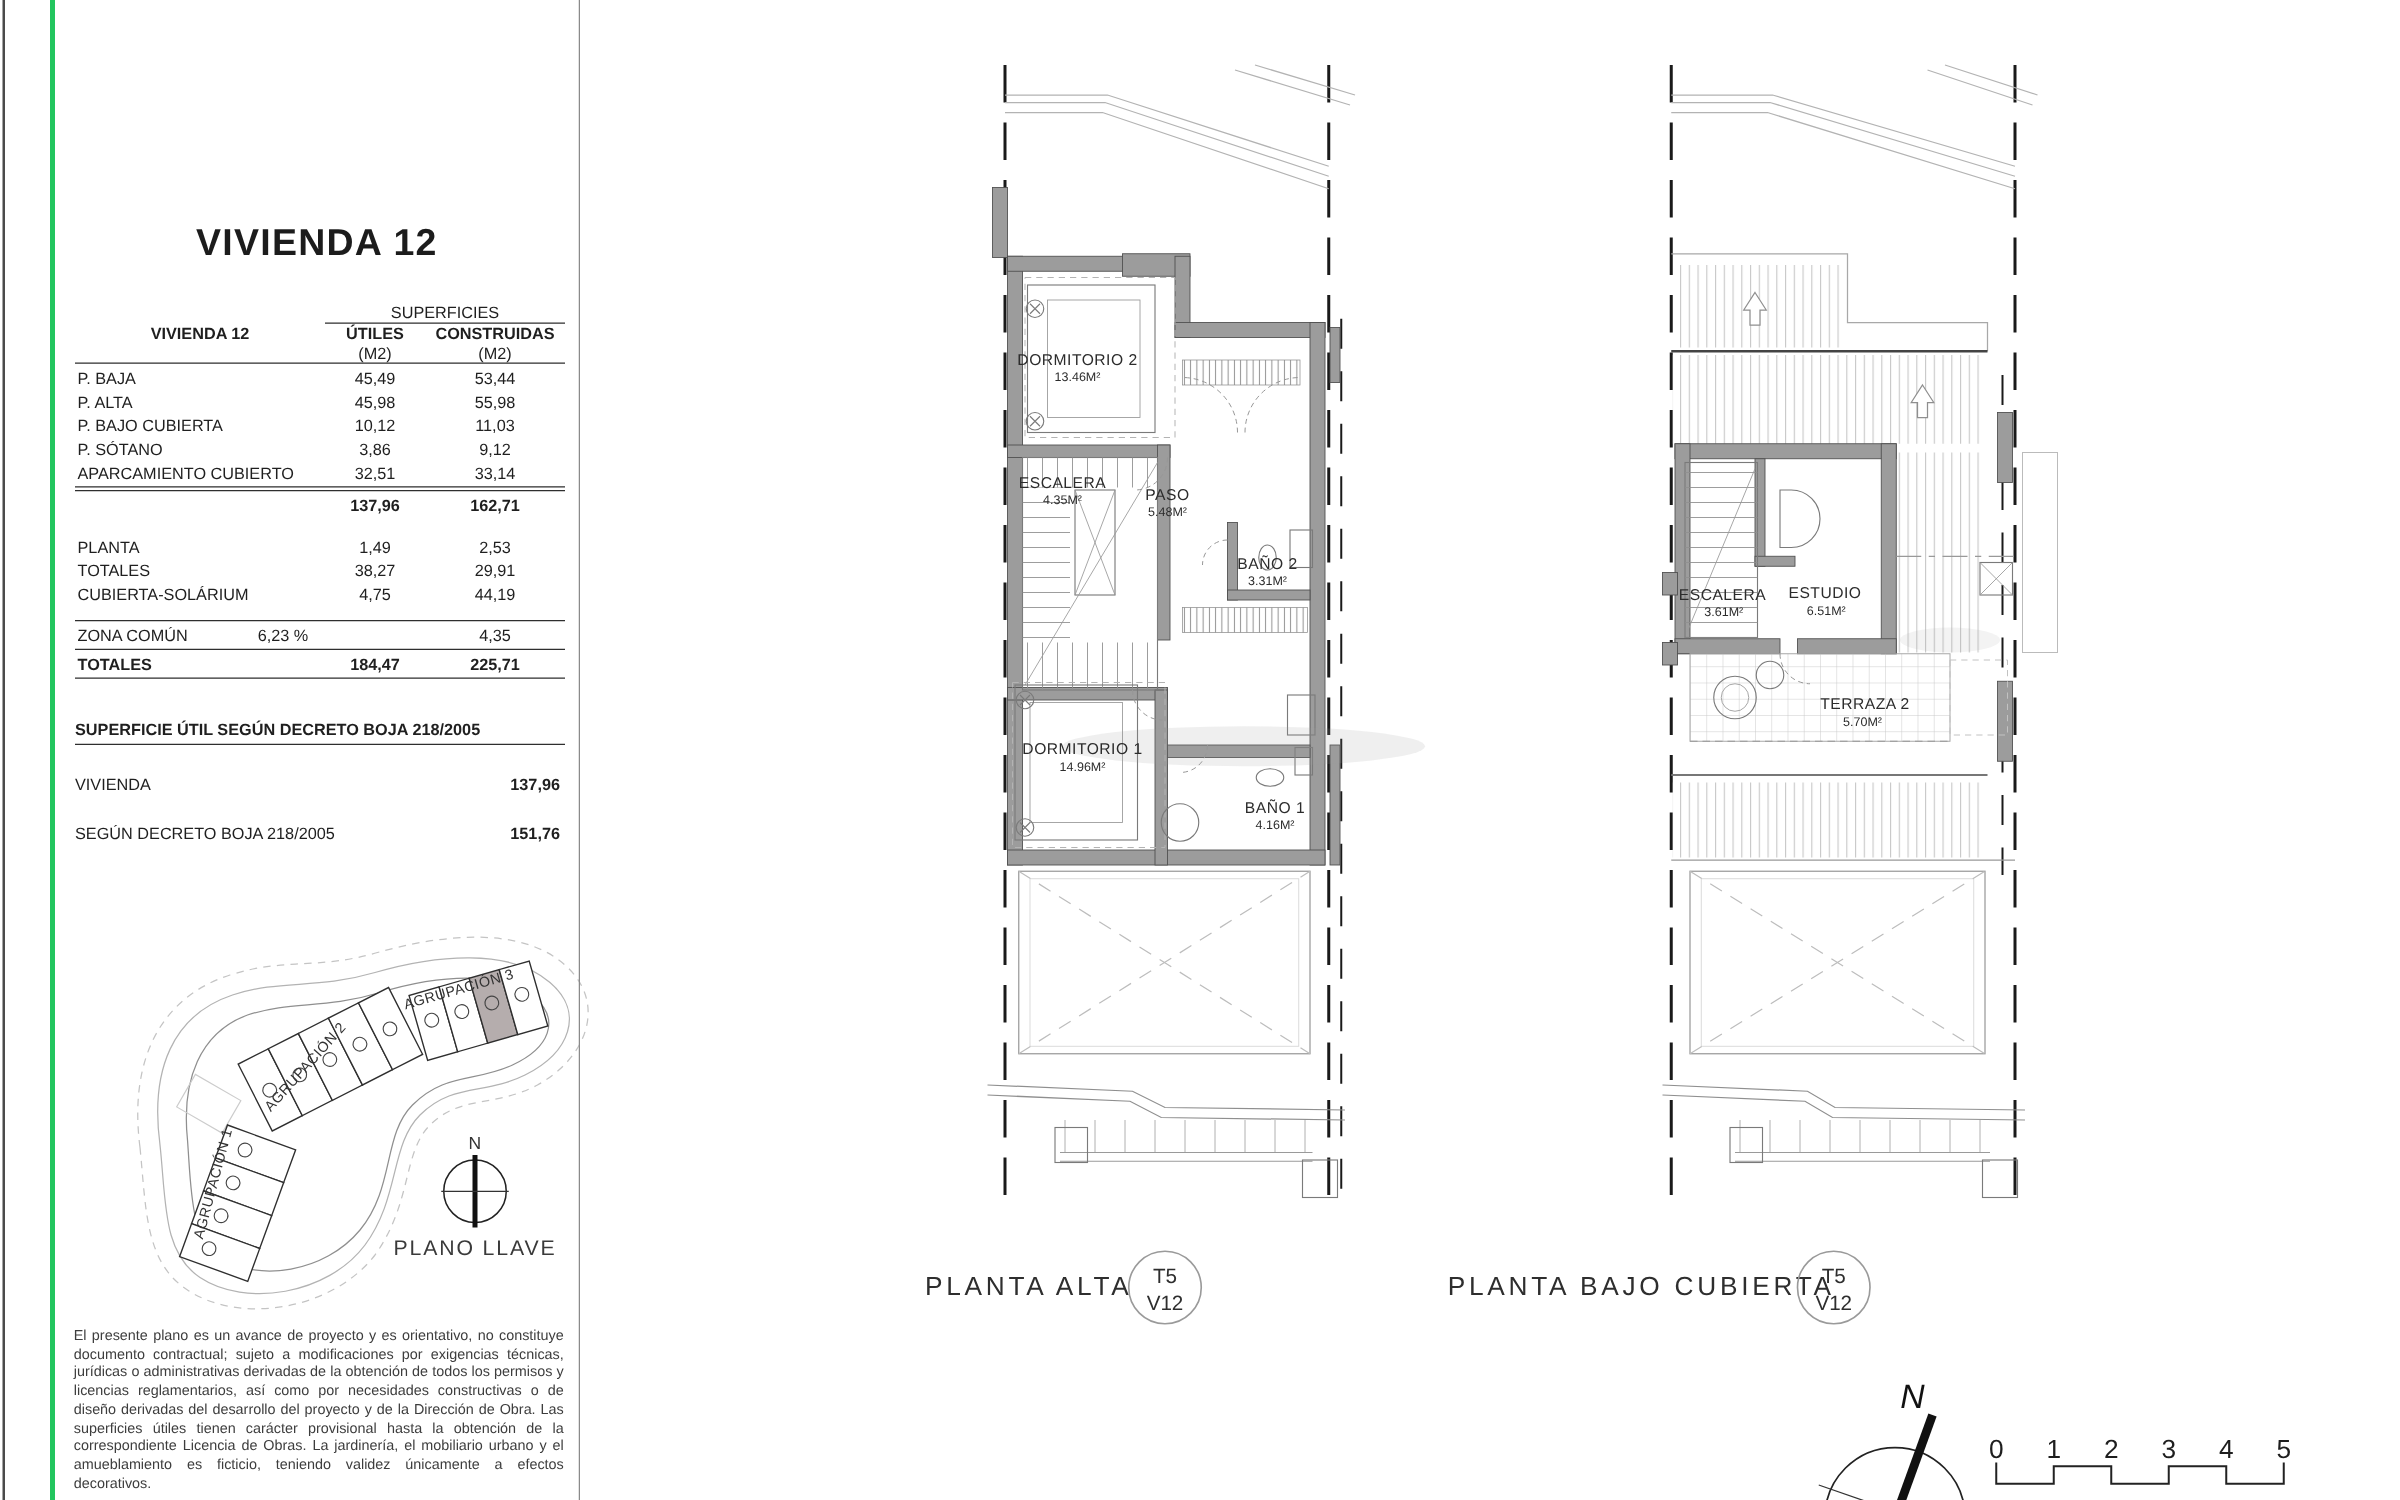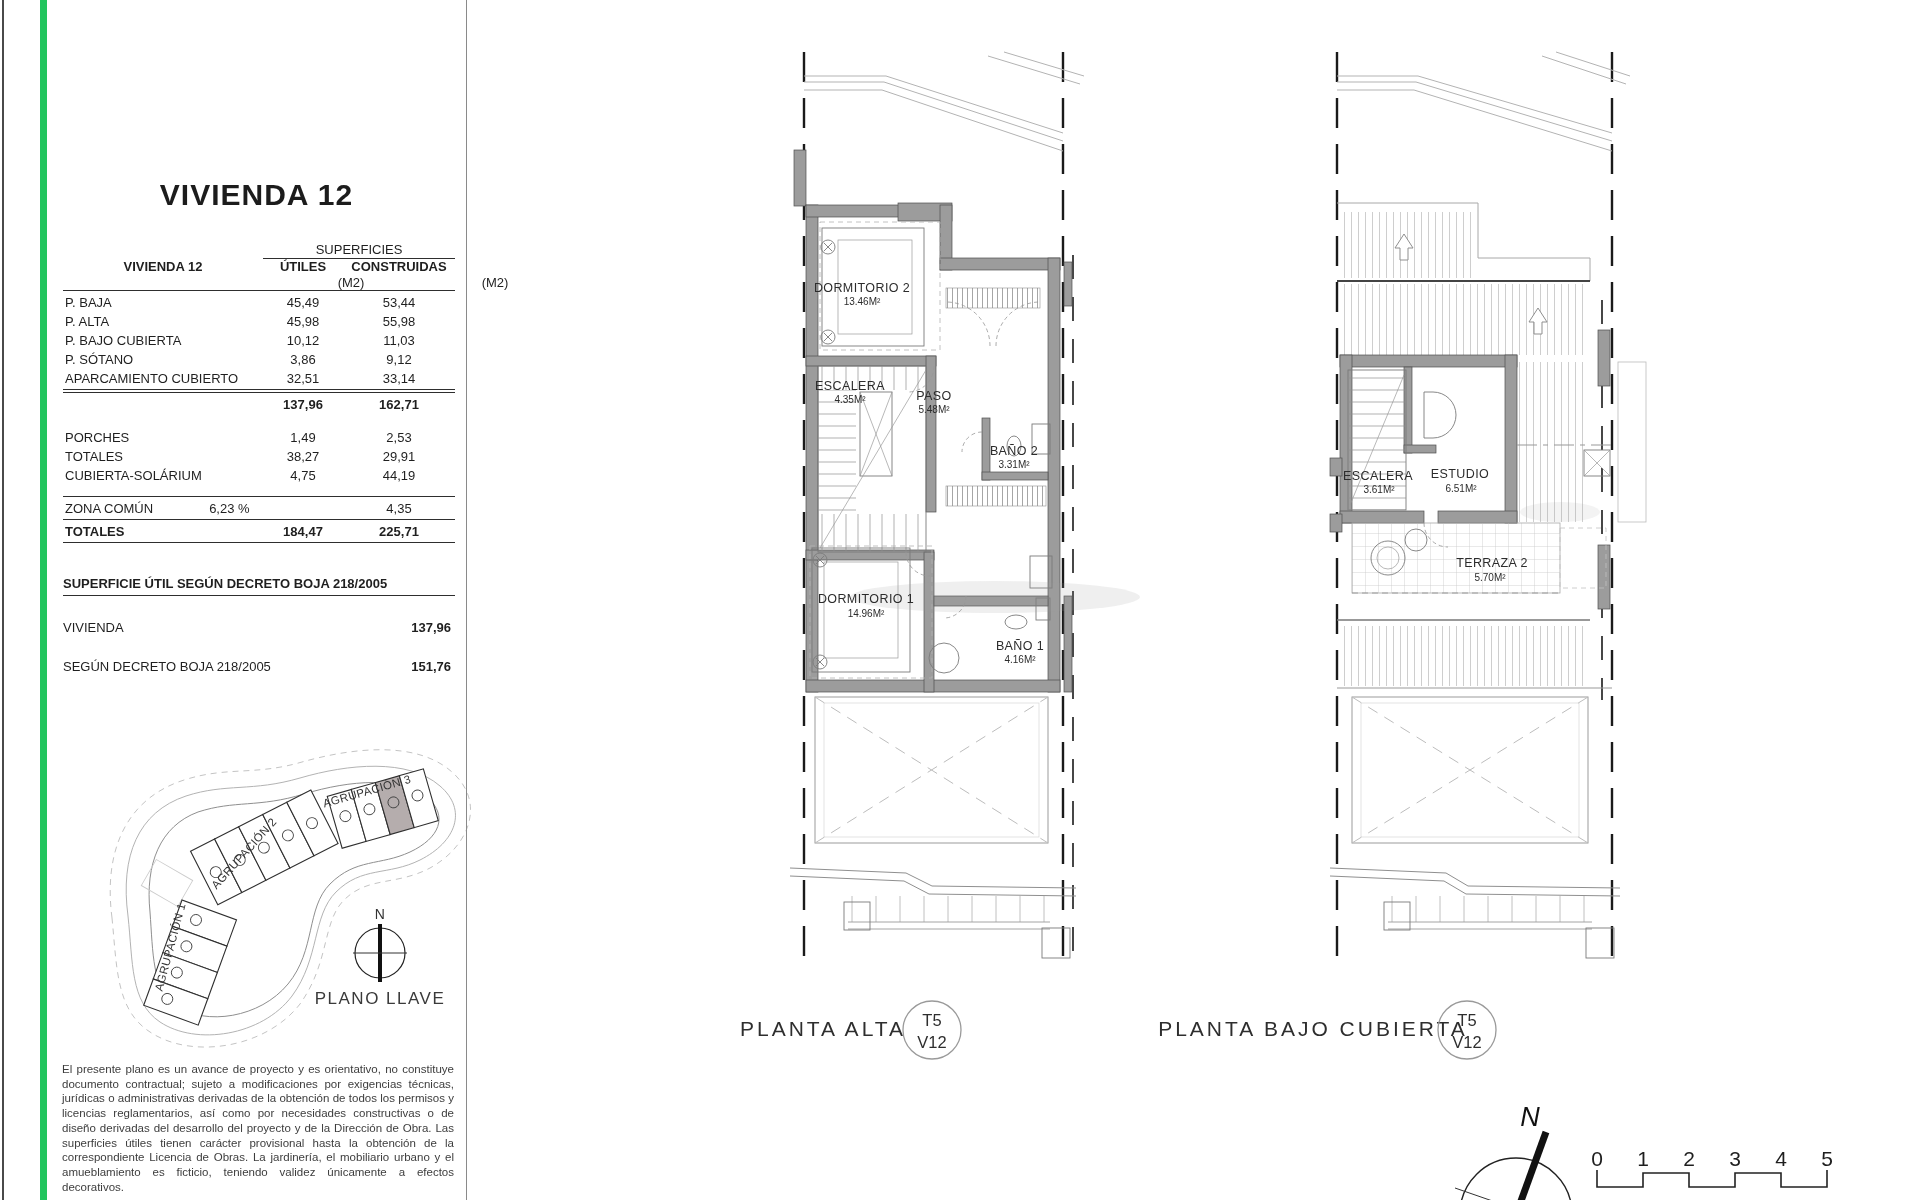--- a/index.html
+++ b/index.html
@@ -4,34 +4,34 @@
 <style>
   html,body{margin:0;padding:0;}
   body{
     width:1920px;height:1200px;position:relative;overflow:hidden;
     background:#ffffff;color:#222;
     font-family:"Liberation Sans", sans-serif;
   }
   .vline{position:absolute;top:0;bottom:0;background:#8a8a8a;}
   .overlay{position:absolute;left:0;top:0;z-index:1;}
   .panel{position:absolute;left:40px;top:0;width:419px;height:1200px;
-    border-left:7px solid #22c55e;border-right:1px solid #8a8a8a;z-index:2;}
+    border-left:4px solid #22c55e;border-right:1px solid #8a8a8a;z-index:2;}
   .title{position:absolute;top:178px;left:0;right:0;text-align:center;
     font-size:30px;font-weight:bold;letter-spacing:1px;color:#1c1c1c;}
   
   .tbl{position:absolute;top:242px;left:16px;width:392px;font-size:13px;color:#1f1f1f;}
   .trow{display:grid;grid-template-columns:200px 80px 112px;height:19px;align-items:center;}
   .trow .c1{text-align:left;padding-left:2px;white-space:nowrap;}
   .trow .c2,.trow .c3{text-align:center;}
   .bold{font-weight:bold;}
   .hdr-line1{display:grid;grid-template-columns:200px 192px;height:16px;align-items:end;}
   .hdr-group{text-align:center;font-weight:normal;border-bottom:1.5px solid #2e2e2e;padding-bottom:1px;}
   .hdr-line2{display:grid;grid-template-columns:200px 80px 112px;height:17px;align-items:center;font-weight:bold;}
   .hdr-line2 div{text-align:center;}
-  .hdr-line3{display:grid;grid-template-columns:200px 80px 112px;height:14px;align-items:center;gap:48px;}
+  .hdr-line3{display:grid;grid-template-columns:200px 80px 112px;height:14px;align-items:center;}
   .hdr-line3 div{text-align:center;}
   .hr{border:none;height:0;border-top:1.5px solid #2e2e2e;margin:1px 0 2px 0;}
   .hr-dbl{height:2px;border-top:1px solid #2e2e2e;border-bottom:1px solid #2e2e2e;margin:1px 0 2px 0;}
   .gap14{height:14px;} .gap10{height:10px;}
   .pct{margin-left:56px;}
   
   .decree{position:absolute;top:576px;left:16px;width:392px;font-size:13px;color:#1f1f1f;}
   .decree .head{font-weight:bold;padding-bottom:4px;border-bottom:1.5px solid #2e2e2e;}
   .decree .drow{display:flex;justify-content:space-between;margin-top:24px;}
   .decree .drow .dv{font-weight:bold;padding-right:4px;}
@@ -450,21 +450,21 @@
     </div>
     <div class="hr-dbl"></div>
     <div class="trow bold">
       <div class="c1"></div>
       <div class="c2">137,96</div>
       <div class="c3">162,71</div>
     </div>
 
     <div class="gap14"></div>
     <div class="trow">
-      <div class="c1">PORCHES</div>
+      <div class="c1">PLANTA</div>
       <div class="c2">1,49</div>
       <div class="c3">2,53</div>
     </div>
     <div class="trow">
       <div class="c1">TOTALES</div>
       <div class="c2">38,27</div>
       <div class="c3">29,91</div>
     </div>
     <div class="trow">
       <div class="c1">CUBIERTA-SOLÁRIUM</div>

